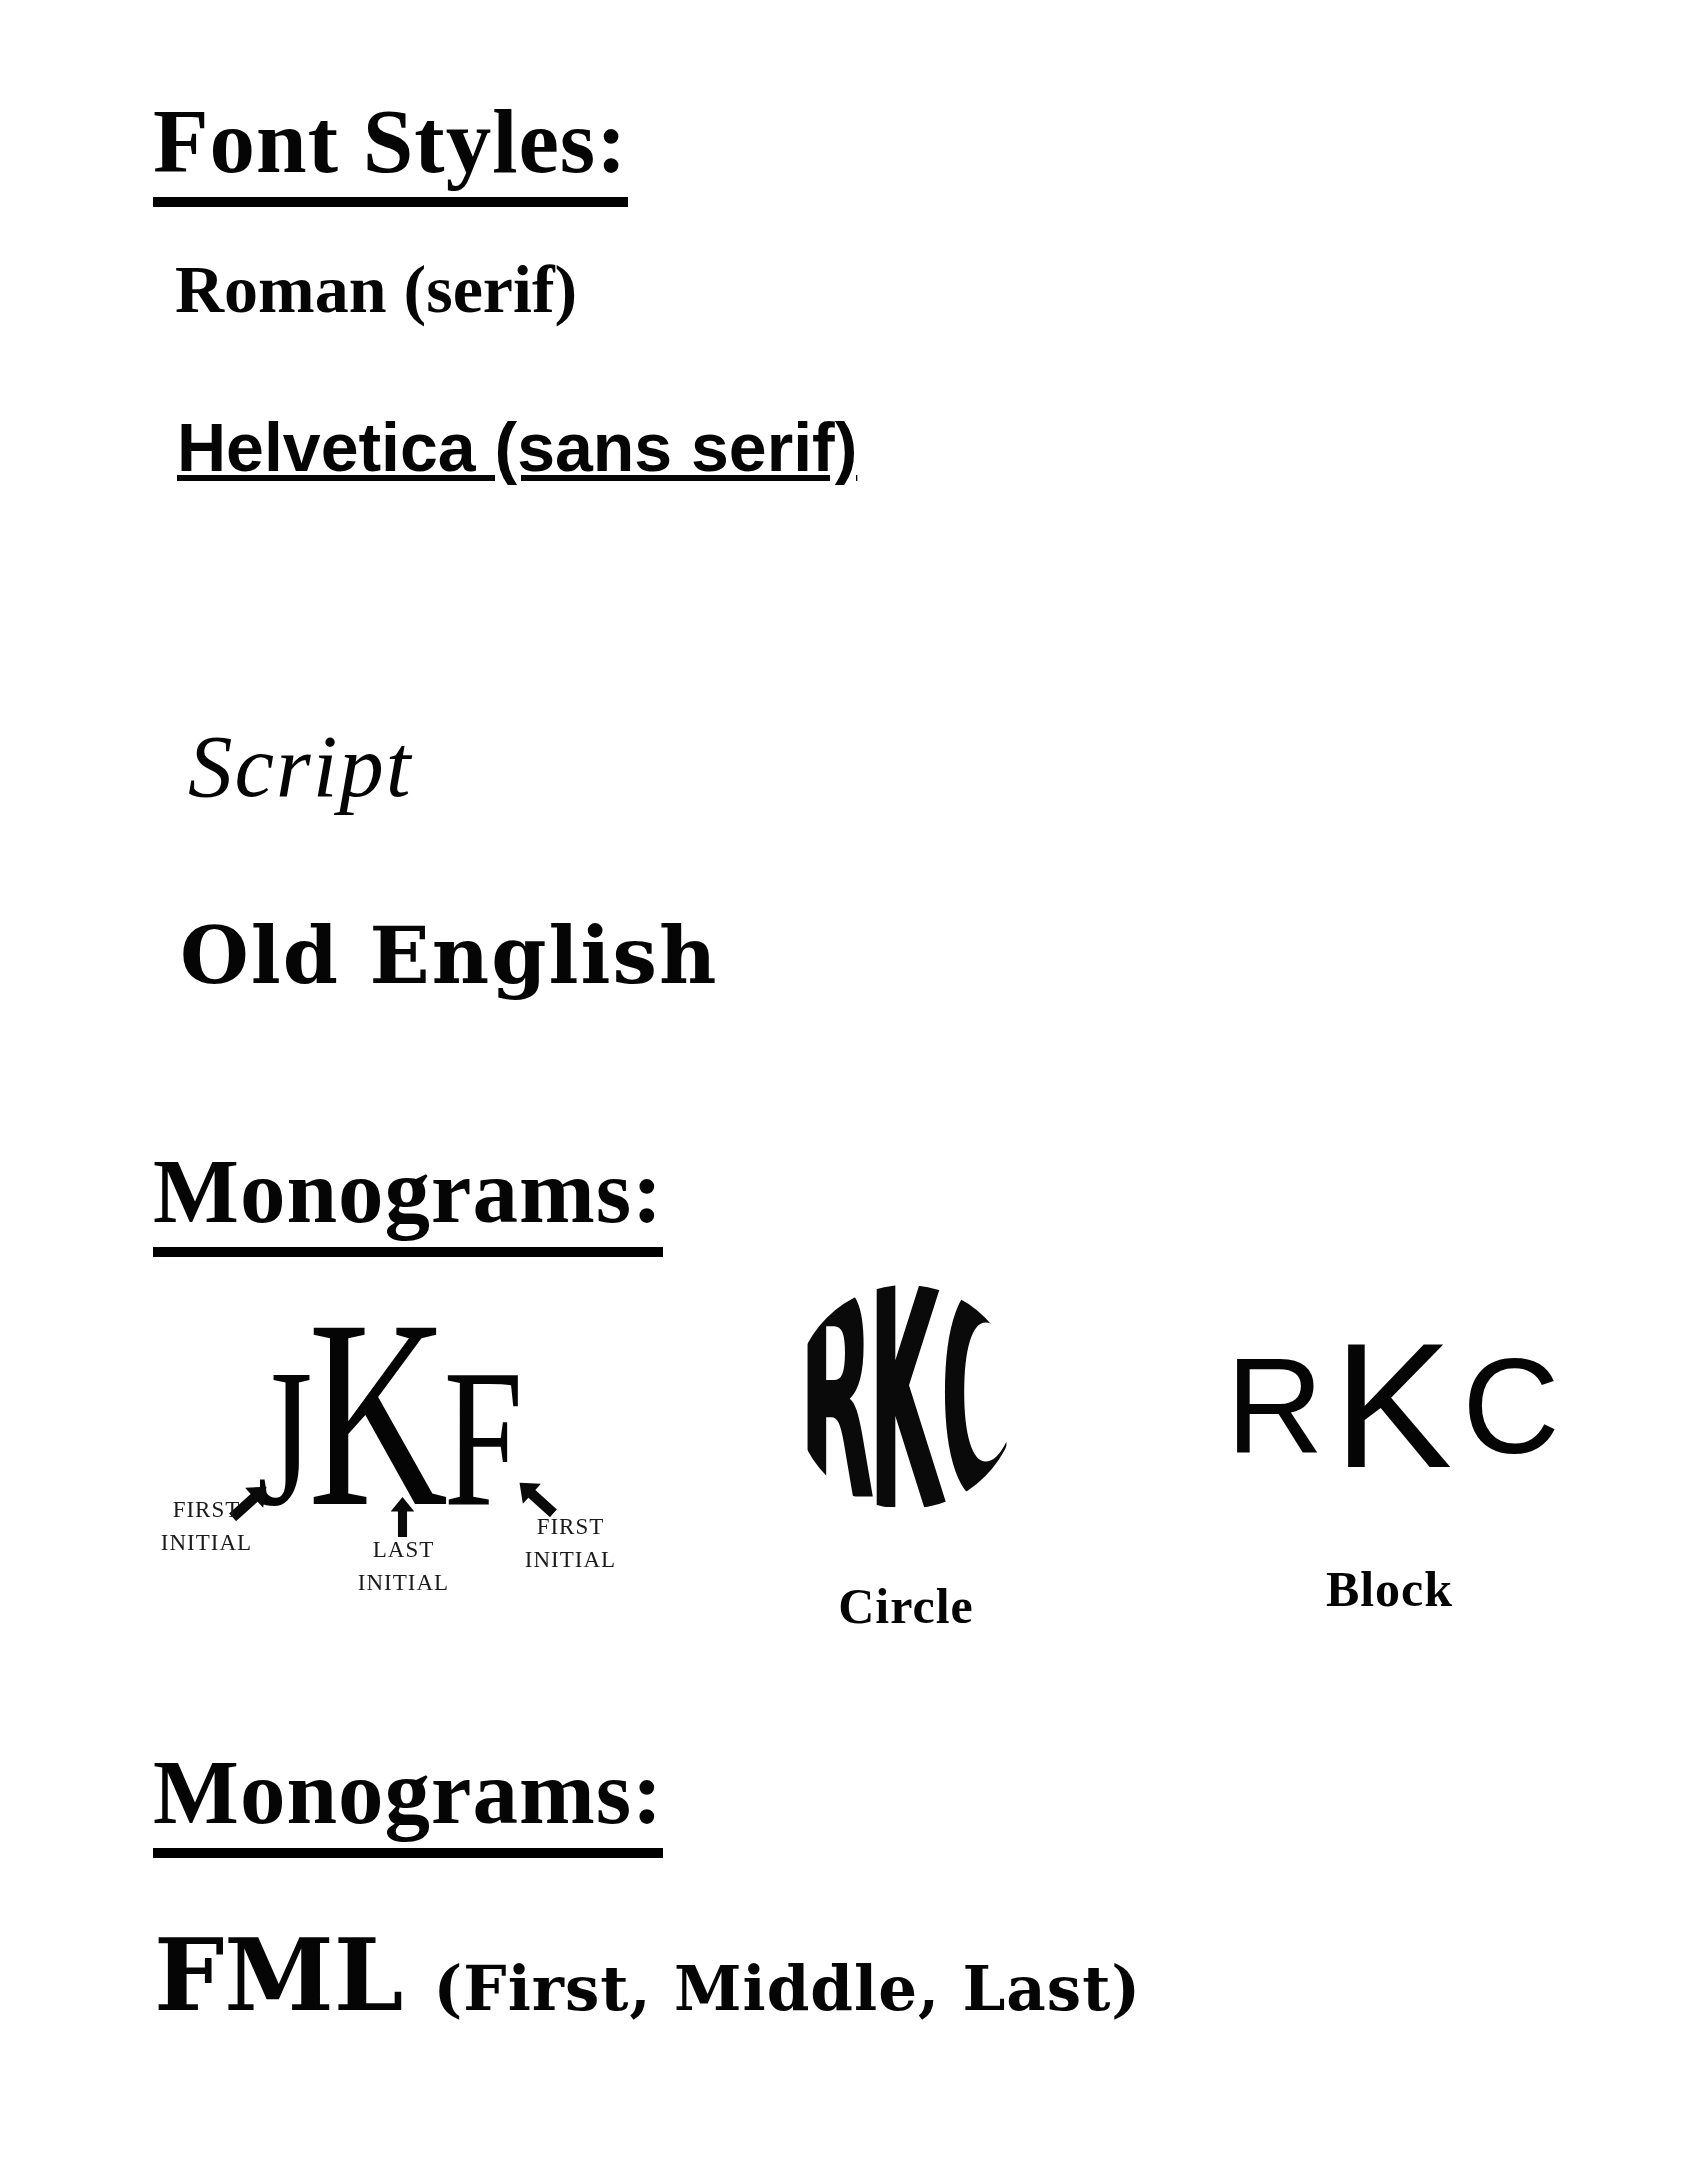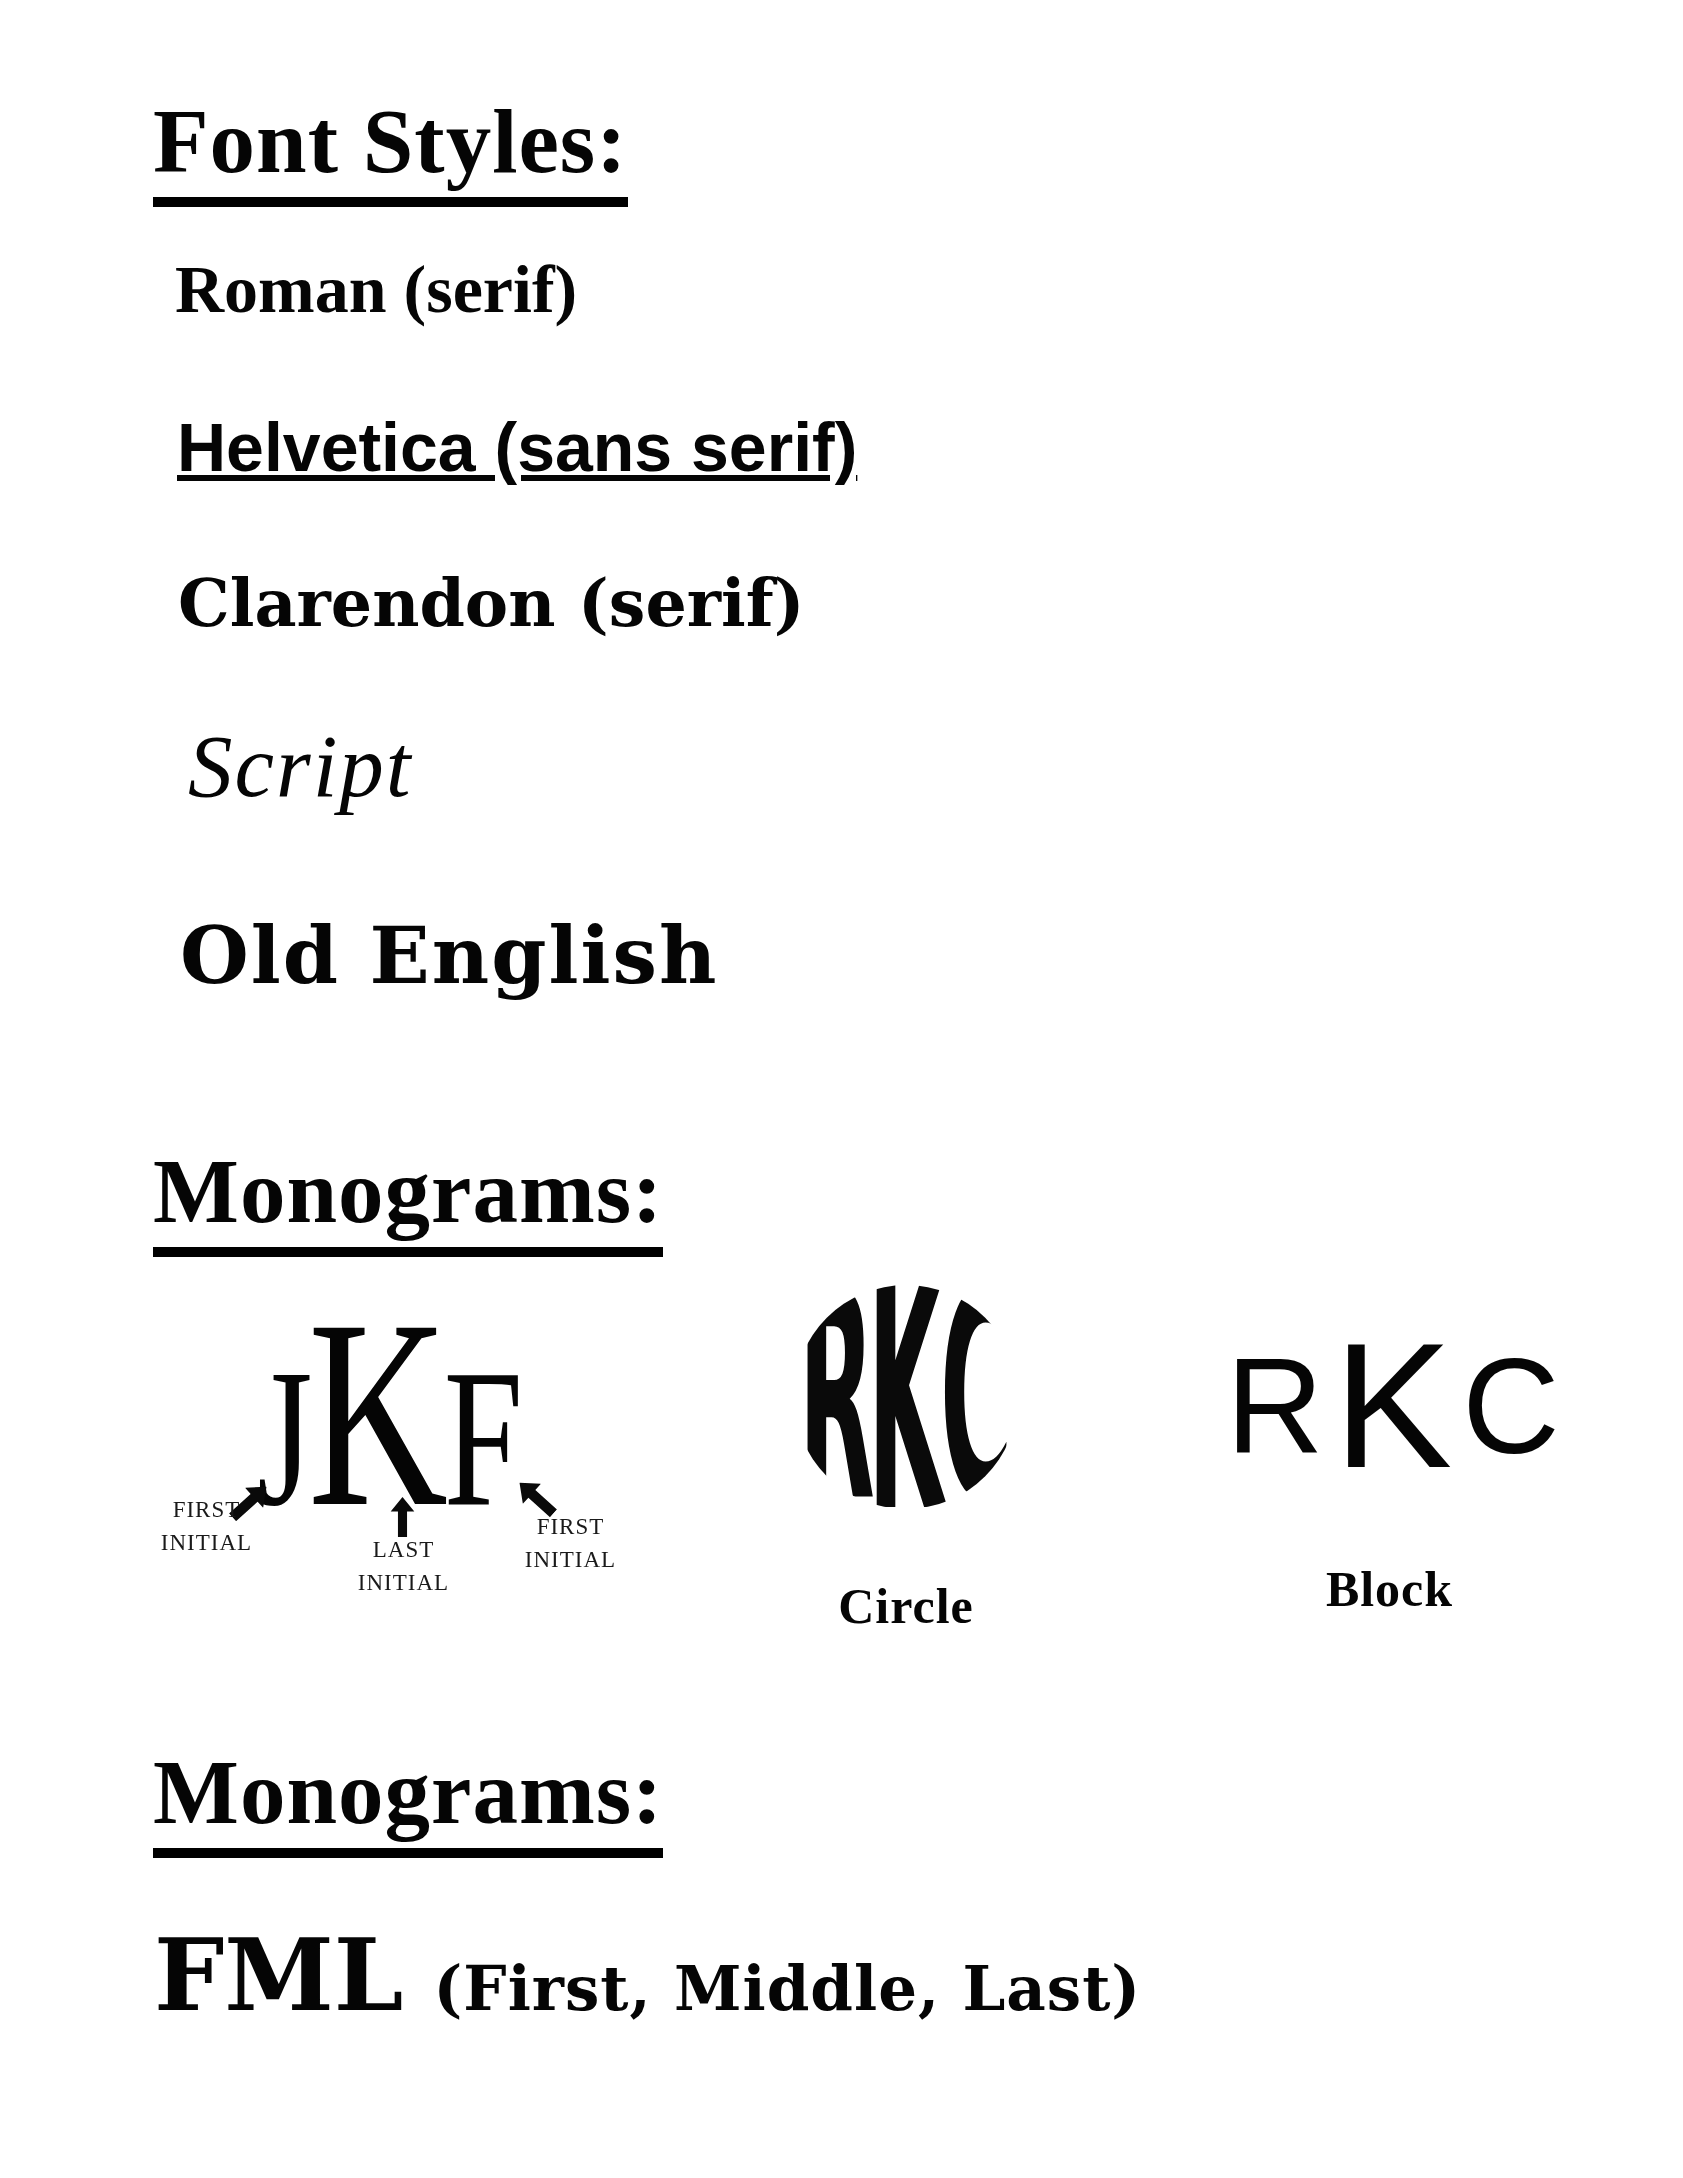--- a/index.html
+++ b/index.html
@@ -80,21 +80,20 @@
 <div class="page">
 
   <div class="abs sample s-roman" style="left:175px; top:255px;">Roman (serif)</div>
 
   <div class="abs" style="left:153px; top:96px;">
     <span class="heading">Font Styles:</span>
   </div>
 
   <div class="abs sample s-helvetica" style="left:177px; top:413px;">Helvetica (sans serif)</div>
 
-  <div class="abs sample s-clarendon" style="left:178px; top:571px;">Clarendon (serif)</div>
 
   <div class="abs sample s-script" style="left:188px; top:722px;">Script</div>
 
   <div class="abs sample s-oldenglish" style="left:180px; top:916px;">Old English</div>
 
   <div class="abs" style="left:153px; top:1146px;">
     <span class="heading">Monograms:</span>
   </div>
 
   <div class="abs jkf" style="left:257px; top:1279px;">

